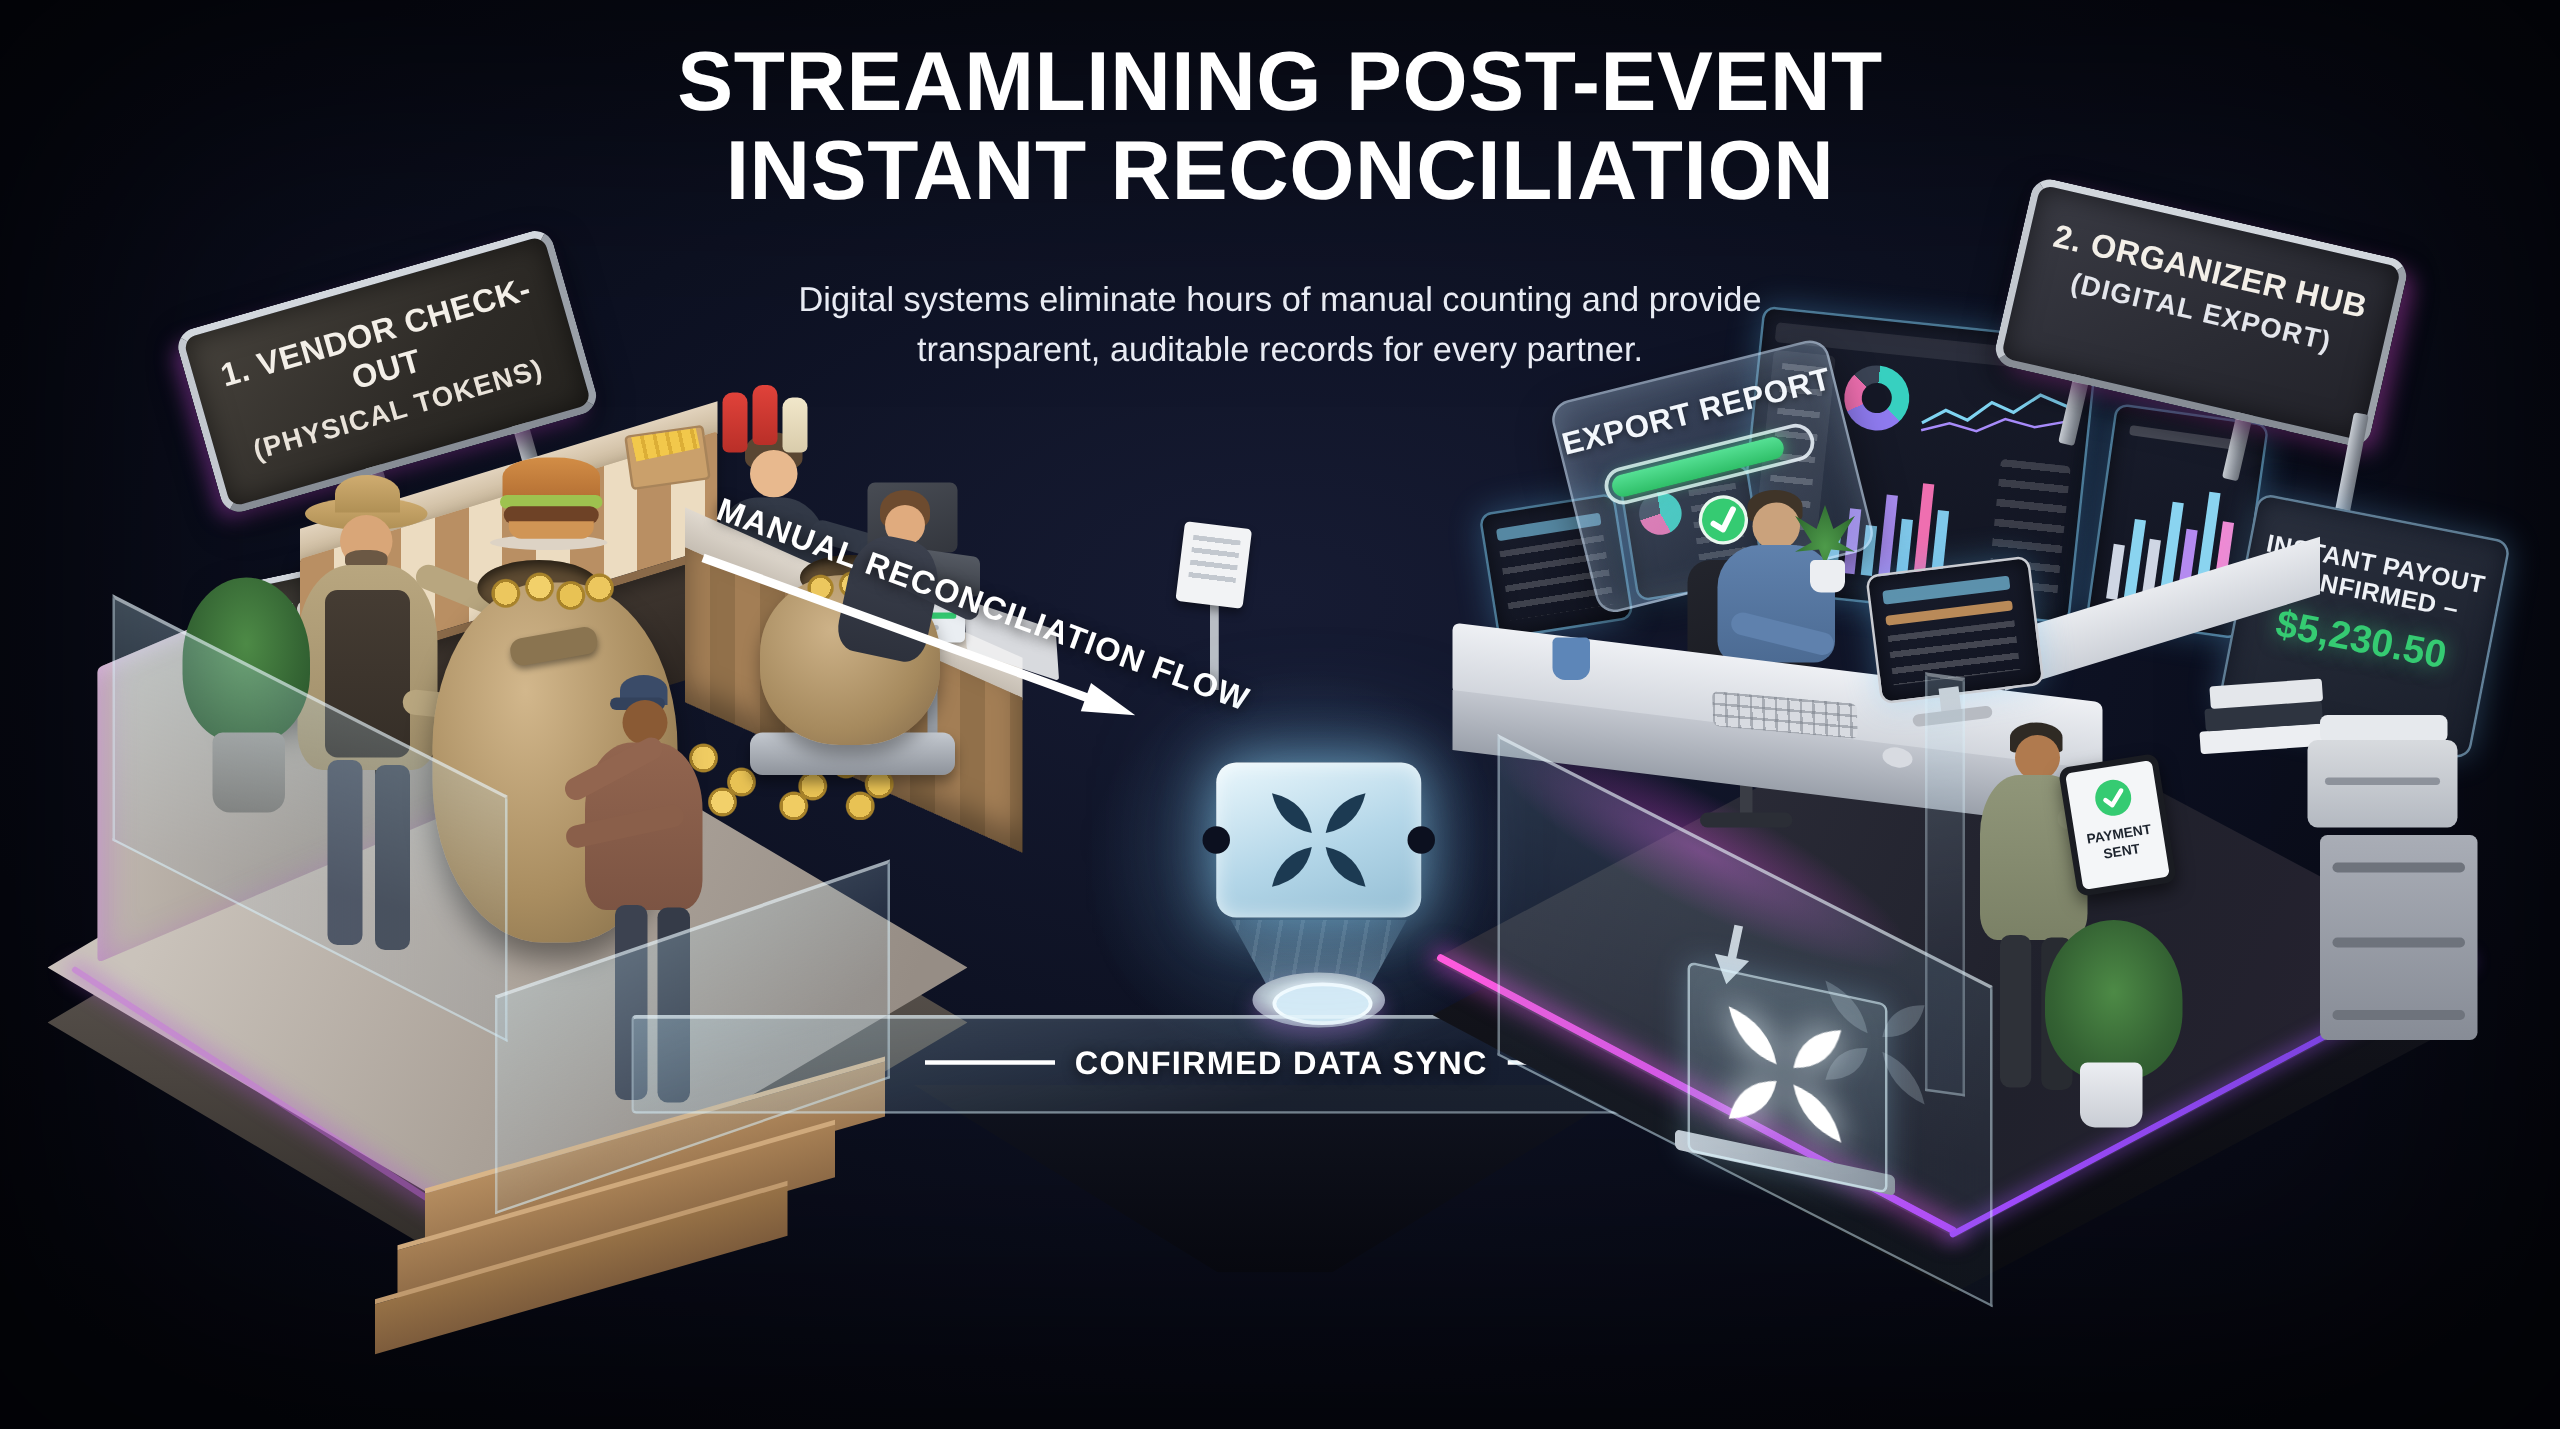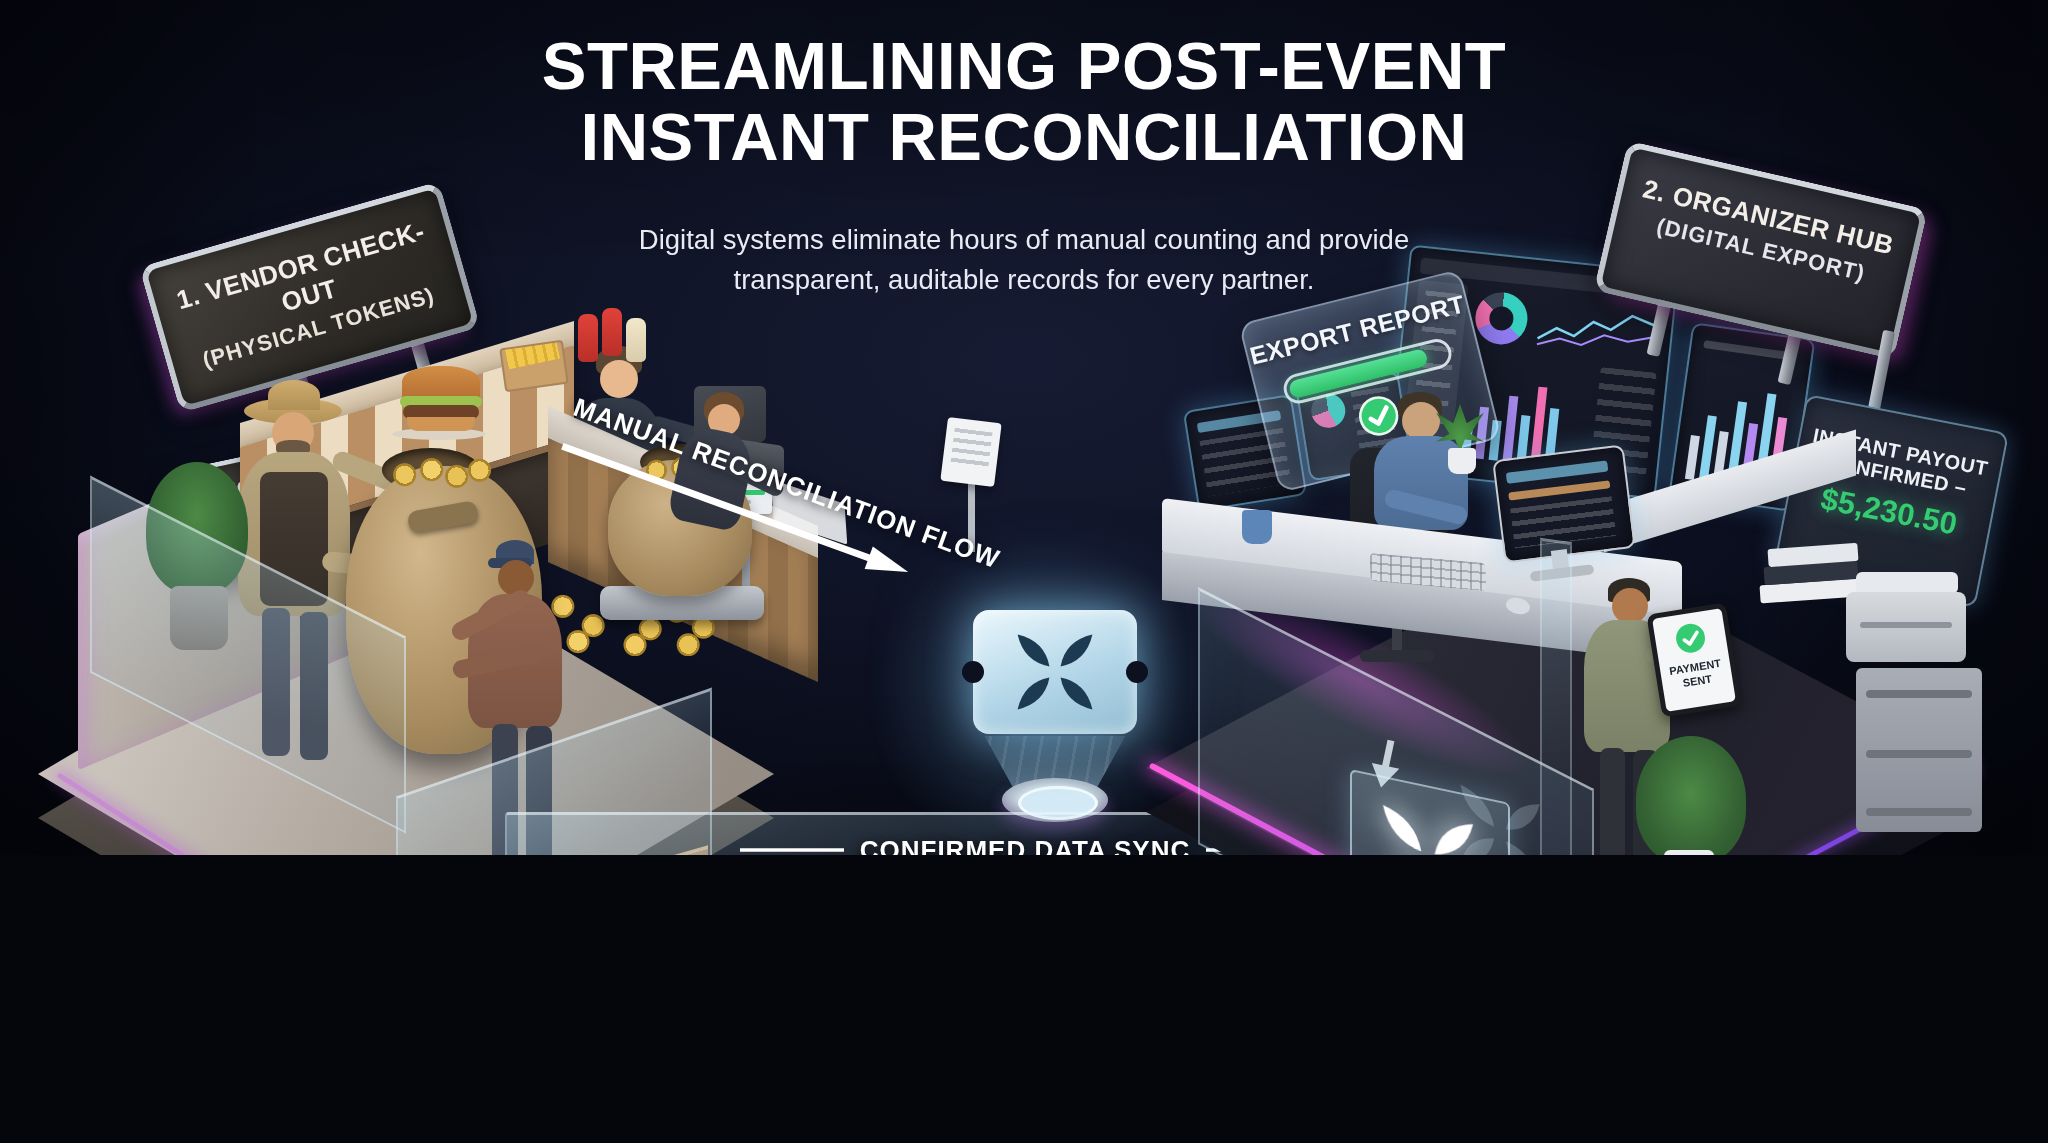--- a/index.html
+++ b/index.html
@@ -1,16 +1,16 @@
 <!DOCTYPE html>
 <html><head>
 <meta charset="utf-8">
 <style>
   html,body{margin:0;padding:0;background:#05060c;}
-  .stage{position:relative;width:2048px;height:855px;overflow:hidden;
+  .stage{position:relative;width:2048px;height:1143px;overflow:hidden;
     font-family:"Liberation Sans","DejaVu Sans",sans-serif;
     background:
       radial-gradient(ellipse 1400px 800px at 50% 42%, #161b33 0%, #0d1122 48%, #080a16 78%, #05060d 100%);
     box-shadow: inset 0 0 260px 80px rgba(0,0,0,.55);}
   .el{position:absolute;}
   .diamond{clip-path:polygon(50% 0,100% 50%,50% 100%,0 50%);}
   .signboard{background:linear-gradient(140deg,#46423c 0%,#2e2b27 60%,#262420 100%);
     border:6px solid;border-color:#d2d7dd #9aa0a8 #878d95 #c3c8cf;border-radius:16px;
     box-shadow:0 10px 26px rgba(0,0,0,.5), inset 0 0 22px rgba(0,0,0,.55);
     color:#f3efe8;text-align:center;}

